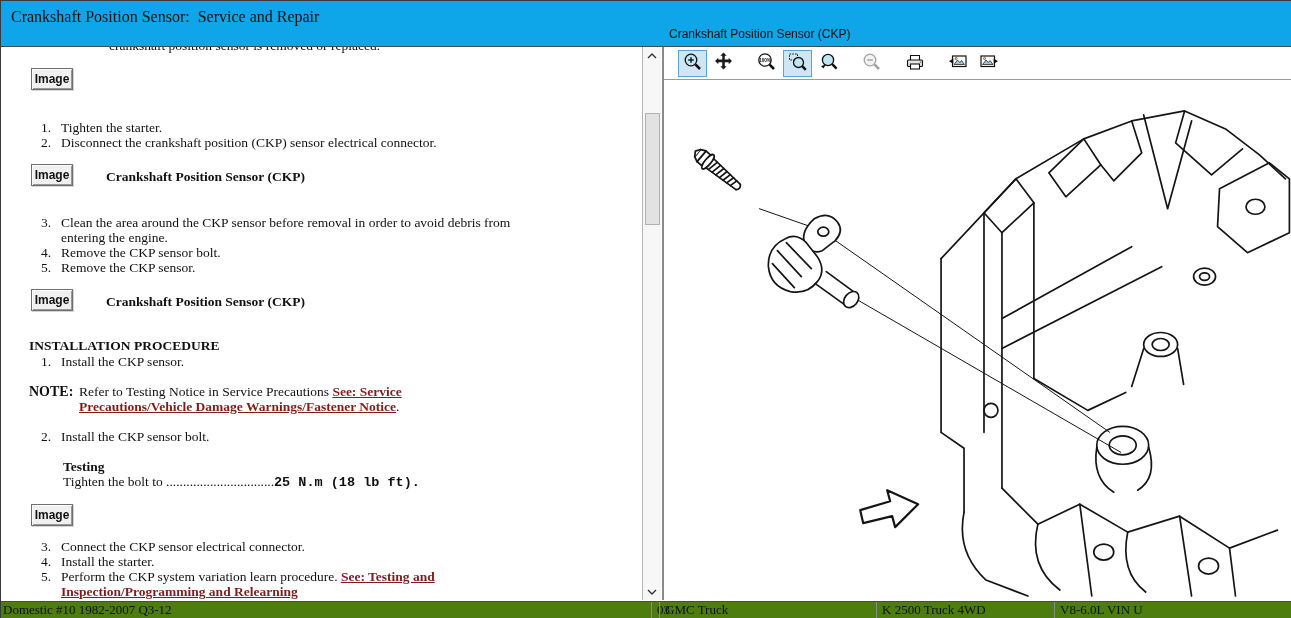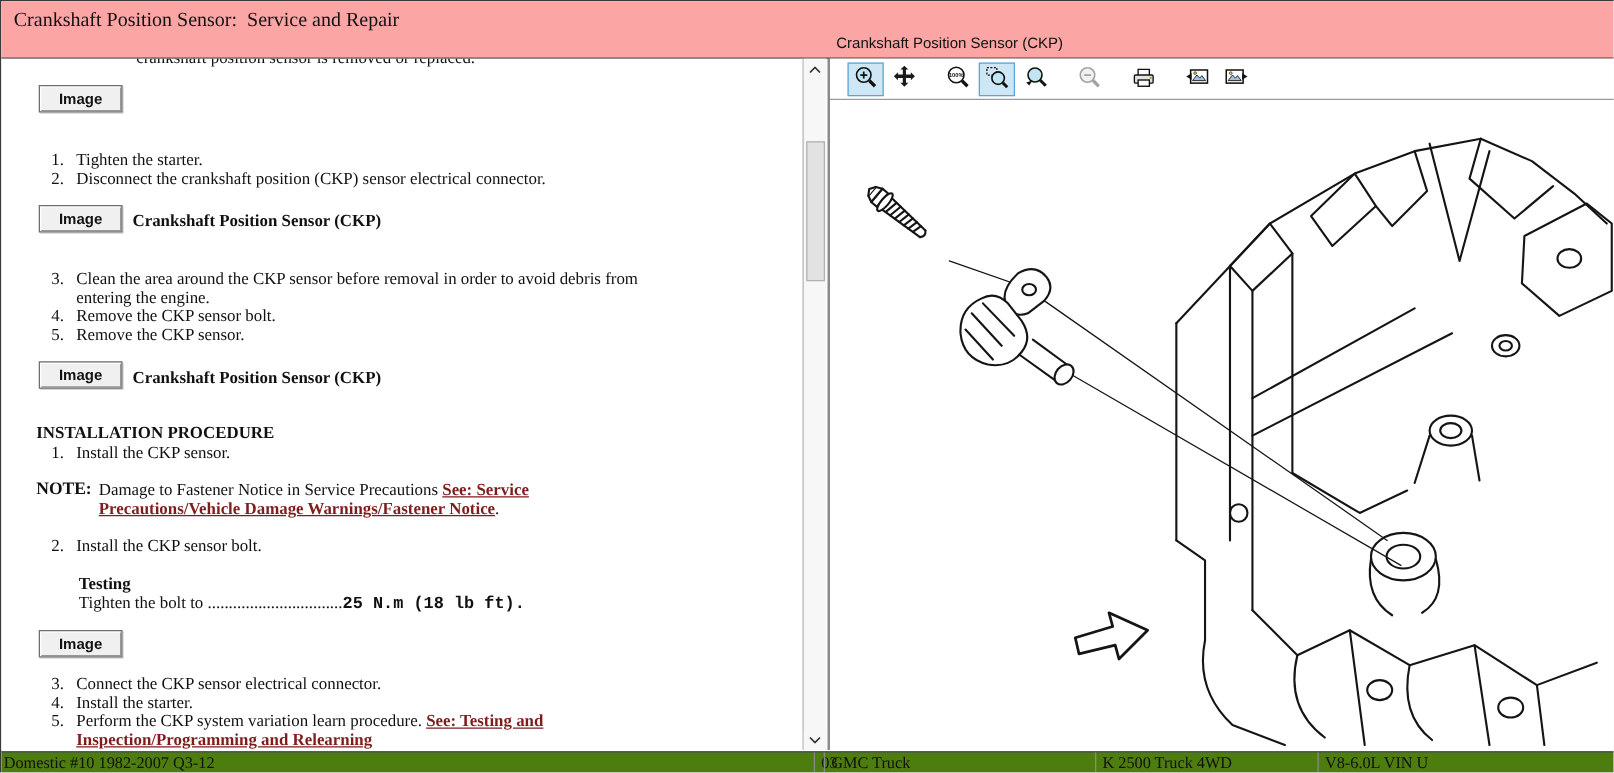--- a/index.html
+++ b/index.html
@@ -1,27 +1,27 @@
 <!DOCTYPE html>
 <html><head>
 <meta charset="utf-8">
 <style>
   html,body{margin:0;padding:0;background:#d8d8d8;}
   .app{position:relative;width:1291px;height:618px;background:#fff;overflow:hidden;
        font-family:"Liberation Serif",serif;color:#111;box-sizing:border-box;
        border-left:1px solid #3a3a3a;border-top:1px solid #3a3a3a;}
   
-  .titlebar{position:absolute;left:0;top:0;width:100%;height:45px;background:#fca5a5;
+  .titlebar{position:absolute;left:0;top:0;width:100%;height:45px;background:#0ea5e9;
             border-bottom:1px solid #4a4a4a;}
   .title{position:absolute;left:10px;top:7px;font-size:16px;white-space:pre;}
   .rp-header{position:absolute;left:668px;top:26px;font:12px "Liberation Sans",sans-serif;}
   
   .left-panel{position:absolute;left:0;top:46px;width:641px;height:553px;overflow:hidden;background:#fff;}
   .clipped{position:absolute;left:108px;top:-9px;font-size:13.5px;white-space:nowrap;}
-  .img-btn{position:absolute;left:30px;width:67px;height:22px;background:#f0f0f0;
+  .img-btn{position:absolute;left:30px;width:42px;height:22px;background:#f0f0f0;
            border:1px solid #6f6f6f;
            box-shadow:inset 1px 1px 0 #ffffff, inset -1px -1px 0 #979797, 1px 1px 0 #d5d5d5;
            font:bold 12px "Liberation Sans",sans-serif;color:#111;
            display:flex;align-items:center;justify-content:center;cursor:pointer;}
   .caption{position:absolute;left:105px;font-weight:bold;font-size:13.5px;white-space:nowrap;}
   .step{position:absolute;left:40px;padding-left:20px;font-size:13.5px;line-height:15.2px;}
   .step .n{position:absolute;left:0;top:0;width:18px;}
   .step .t{display:block;}
   .w460 .t{width:460px;}
   .w405 .t{width:405px;}
@@ -106,21 +106,21 @@
 
     <div class="heading" style="top:291px">INSTALLATION PROCEDURE</div>
 
     <div class="step" style="top:307px">
       <span class="n">1.</span>
       <span class="t">Install the CKP sensor.</span>
     </div>
 
     <div class="note-label" style="top:337px">NOTE:</div>
     <div class="note-body" style="top:337px">
-      <span>Damage to Fastener Notice in Service Precautions </span><a class="doc-link">See: Service Precautions/Vehicle Damage Warnings/Fastener Notice</a><span>.</span>
+      <span>Refer to Testing Notice in Service Precautions </span><a class="doc-link">See: Service Precautions/Vehicle Damage Warnings/Fastener Notice</a><span>.</span>
     </div>
 
     <div class="step" style="top:382px">
       <span class="n">2.</span>
       <span class="t">Install the CKP sensor bolt.</span>
     </div>
 
     <div class="tighten-label" style="top:412px">Testing</div>
     <div class="tighten-line" style="top:427px">
       <span>Tighten the bolt to ................................</span><span class="bold">25 N.m (18 lb ft)</span><span class="bold">.</span>

